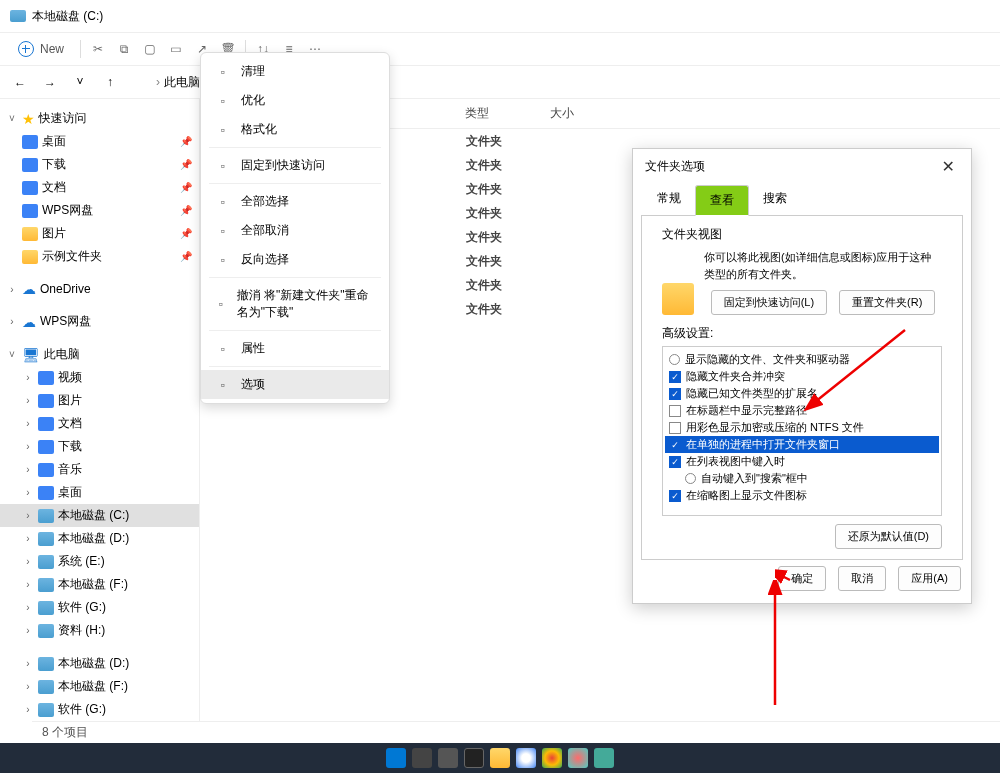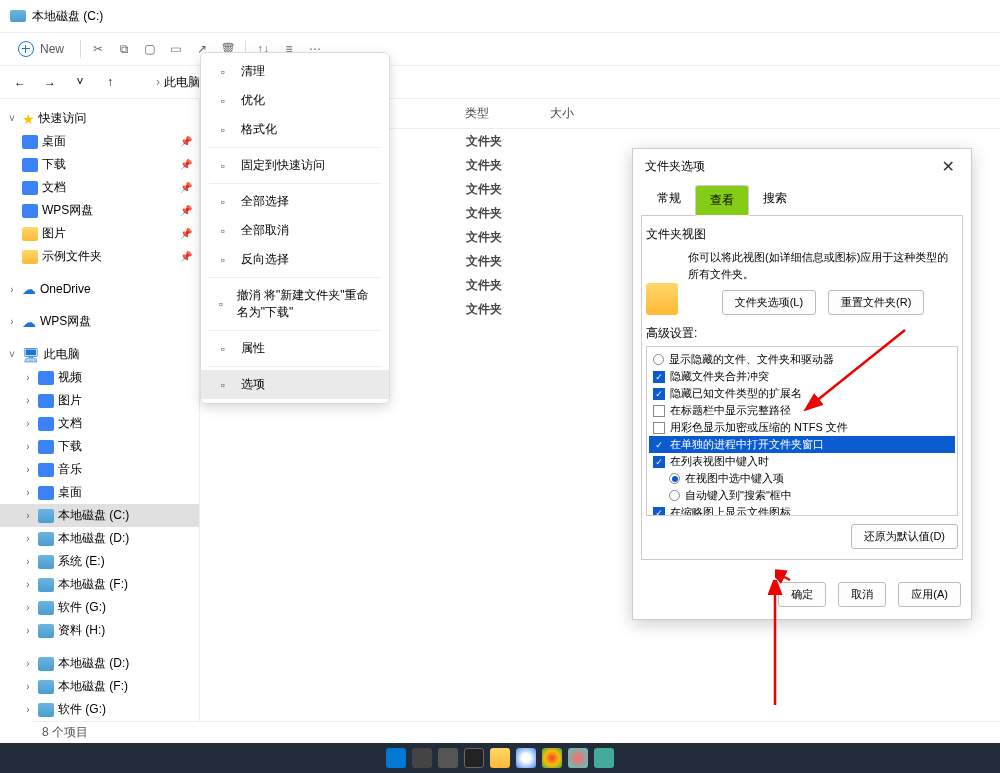--- a/index.html
+++ b/index.html
@@ -60,21 +60,21 @@
     
     .taskbar { position: absolute; bottom: 0; left: 0; right: 0; height: 30px; background: #222c3a; display: flex; align-items: center; justify-content: center; gap: 6px; }
     .task-icon { width: 20px; height: 20px; border-radius: 3px; }
     
     .dialog { position: absolute; left: 632px; top: 148px; width: 340px; background: #fff; border: 1px solid #ccc; box-shadow: 0 4px 16px rgba(0,0,0,0.2); z-index: 200; }
     .dlg-title { display: flex; align-items: center; justify-content: space-between; padding: 8px 12px; font-size: 12px; }
     .dlg-close { cursor: pointer; font-size: 16px; color: #333; padding: 0 4px; }
     .dlg-tabs { display: flex; padding: 0 10px; }
     .dlg-tab { padding: 6px 14px; cursor: pointer; font-size: 12px; }
     .dlg-tab.active { border: 1px solid #ccc; border-bottom: 1px solid #fff; border-radius: 3px 3px 0 0; position: relative; top: 1px; background: #84cc16; }
-    .dlg-body { border: 1px solid #ccc; margin: 0 8px 22px; padding: 10px 4px; }
+    .dlg-body { border: 1px solid #ccc; margin: 0 8px 6px; padding: 10px 20px; }
     .dlg-section-label { margin-bottom: 6px; }
     .view-row { display: flex; gap: 10px; align-items: flex-end; margin-bottom: 10px; }
     .view-icon { width: 32px; height: 32px; background: linear-gradient(#ffd76a,#ffb935); border-radius: 3px; margin-top: 4px; }
     .view-desc { flex: 1; font-size: 11px; line-height: 1.5; }
     .view-btns { display: flex; gap: 12px; justify-content: center; margin-top: 8px; }
     .dlg-button { padding: 4px 12px; border: 1px solid #bbb; background: #fdfdfd; border-radius: 3px; cursor: pointer; font-size: 11px; }
     
     .adv-label { margin: 8px 0 4px; }
     .adv-box { border: 1px solid #ccc; height: 170px; overflow: hidden; padding: 4px 2px; font-size: 11px; }
     .adv-item { display: flex; align-items: center; gap: 5px; padding: 1px 4px; }
@@ -378,21 +378,21 @@
     <div class="dlg-tab active">查看</div>
     <div class="dlg-tab">搜索</div>
   </div>
   <div class="dlg-body">
     <div class="dlg-section-label">文件夹视图</div>
     <div class="view-row">
       <div class="view-icon"></div>
       <div class="view-desc">
         <div>你可以将此视图(如详细信息或图标)应用于这种类型的所有文件夹。</div>
         <div class="view-btns">
-          <button class="dlg-button">文件夹选项(L)</button>
+          <button class="dlg-button">固定到快速访问(L)</button>
           <button class="dlg-button">重置文件夹(R)</button>
         </div>
       </div>
     </div>
     <div class="adv-label">高级设置:</div>
     <div class="adv-box" id="advbox">
         <div class="adv-item">
           <span class="rad "></span>
           <span>显示隐藏的文件、文件夹和驱动器</span>
         </div>
@@ -412,24 +412,20 @@
           <span class="chk "></span>
           <span>用彩色显示加密或压缩的 NTFS 文件</span>
         </div>
         <div class="adv-item sel">
           <span class="chk checked">✓</span>
           <span>在单独的进程中打开文件夹窗口</span>
         </div>
         <div class="adv-item">
           <span class="chk checked">✓</span>
           <span>在列表视图中键入时</span>
-        </div>
-        <div class="adv-item adv-indent">
-          <span class="rad checked"></span>
-          <span>在视图中选中键入项</span>
         </div>
         <div class="adv-item adv-indent">
           <span class="rad "></span>
           <span>自动键入到"搜索"框中</span>
         </div>
         <div class="adv-item">
           <span class="chk checked">✓</span>
           <span>在缩略图上显示文件图标</span>
         </div>
       </div>

